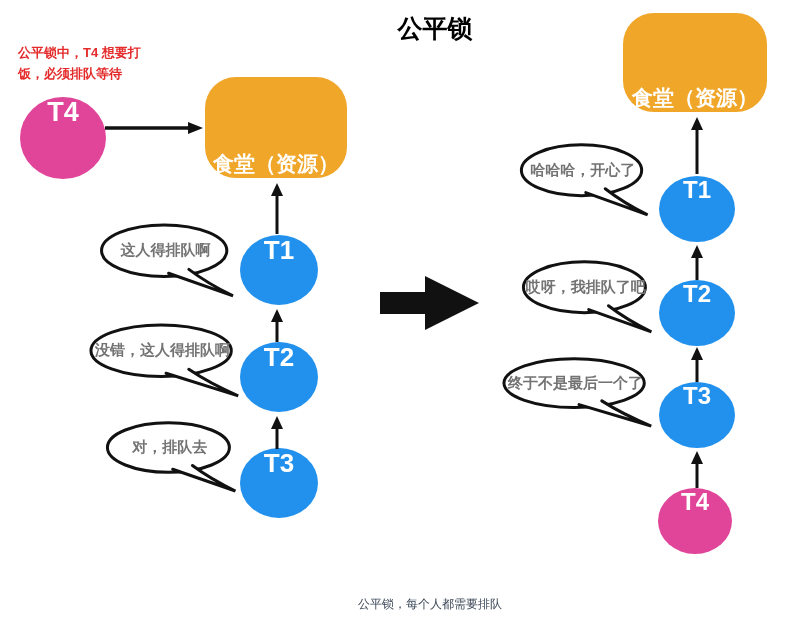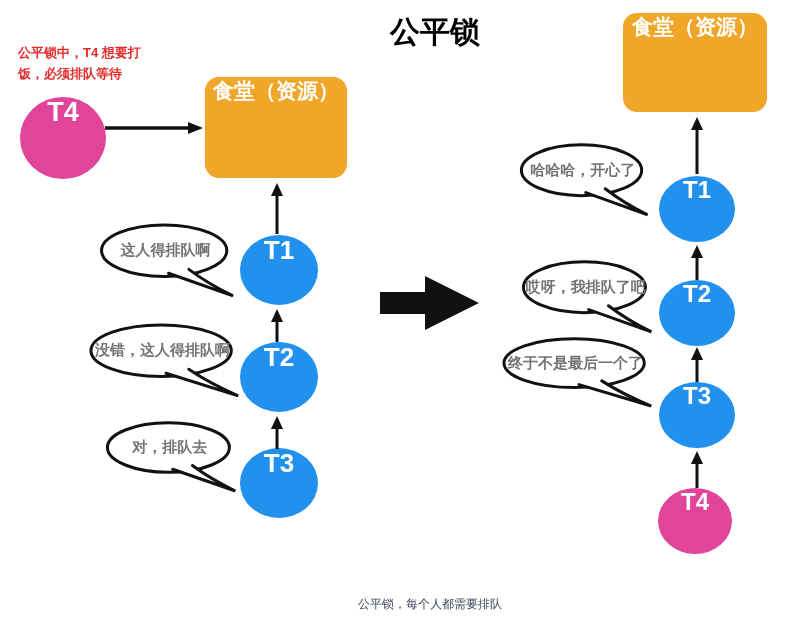--- a/index.html
+++ b/index.html
@@ -7,29 +7,29 @@
     --red:#E42A2A; --caption:#3C4858; --ink:#111111;
   }
   html,body{margin:0;padding:0;background:#ffffff;}
   .canvas{
     position:relative;width:800px;height:635px;background:#ffffff;
     font-family:"Liberation Sans","DejaVu Sans",sans-serif;overflow:hidden;
   }
   .abs{position:absolute;}
   .title{
     top:12px;left:435px;transform:translateX(-50%);
-    font-size:30px;font-weight:bold;color:#000;white-space:nowrap;
+    font-size:25px;font-weight:bold;color:#000;white-space:nowrap;
   }
   .note{
     top:42px;left:18px;width:162px;
     color:var(--red);font-size:13px;font-weight:bold;line-height:21px;
   }
   .canteen{
-    background:var(--orange);border-radius:14px;color:#fff;
-    display:flex;align-items:flex-start;justify-content:center;
+    background:var(--orange);border-radius:31px;color:#fff;
+    display:flex;align-items:flex-end;justify-content:center;
     font-size:21px;font-weight:bold;white-space:nowrap;
   }
   .canteen.left{left:205px;top:77px;width:142px;height:101px;}
   .canteen.right{left:623px;top:13px;width:144px;height:99px;}
   .thread{
     border-radius:50%;color:#fff;display:flex;justify-content:center;
     font-weight:bold;background:var(--blue);
   }
   .thread.pink{background:var(--pink);}
   .t-l4{left:20px;top:97px;width:86px;height:82px;font-size:27px;}
@@ -55,21 +55,21 @@
   .bubble .btxt{
     position:absolute;left:3%;top:2%;width:84%;height:70%;
     display:flex;align-items:center;justify-content:center;text-align:center;
     font-size:15px;font-weight:600;color:#737373;line-height:19px;
   }
   .b-l1{left:98px;top:221px;width:150px;height:78px;}
   .b-l2{left:87px;top:321px;width:168px;height:78px;}
   .b-l3{left:104px;top:419px;width:146px;height:75px;}
   .b-r1{left:518px;top:141px;width:144px;height:77px;}
   .b-r2{left:520px;top:258px;width:146px;height:77px;}
-  .b-r3{left:500px;top:335px;width:168px;height:74px;}
+  .b-r3{left:500px;top:355px;width:168px;height:74px;}
   .b-r4{left:517px;top:449px;width:150px;height:92px;}
   .caption{
     top:596px;left:430px;transform:translateX(-50%);
     color:var(--caption);font-size:12px;white-space:nowrap;
   }
   line,path.tail{stroke:var(--ink);}
 </style>
 </head>
 <body>
 

